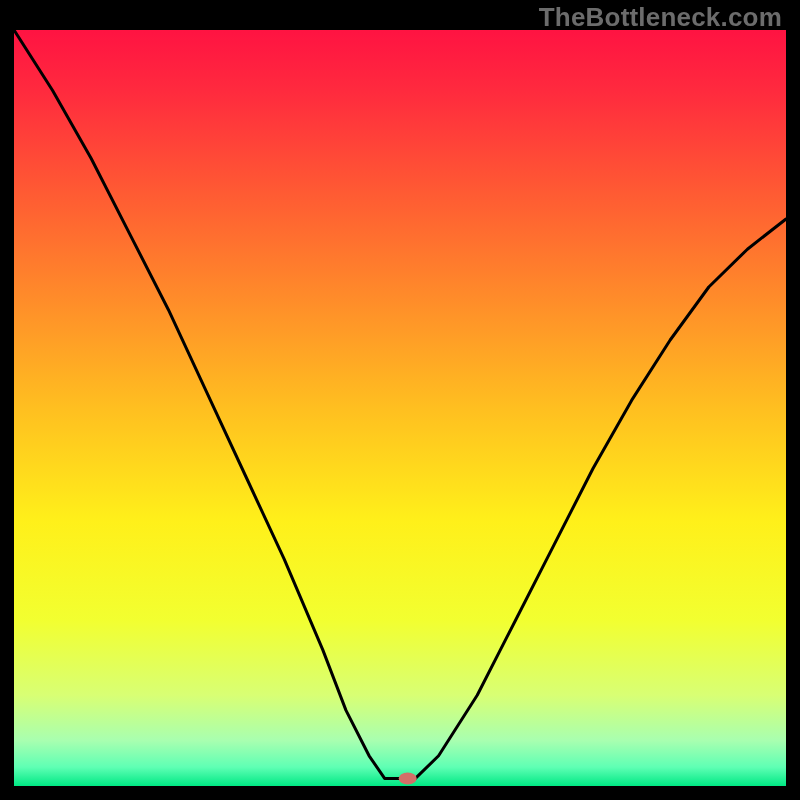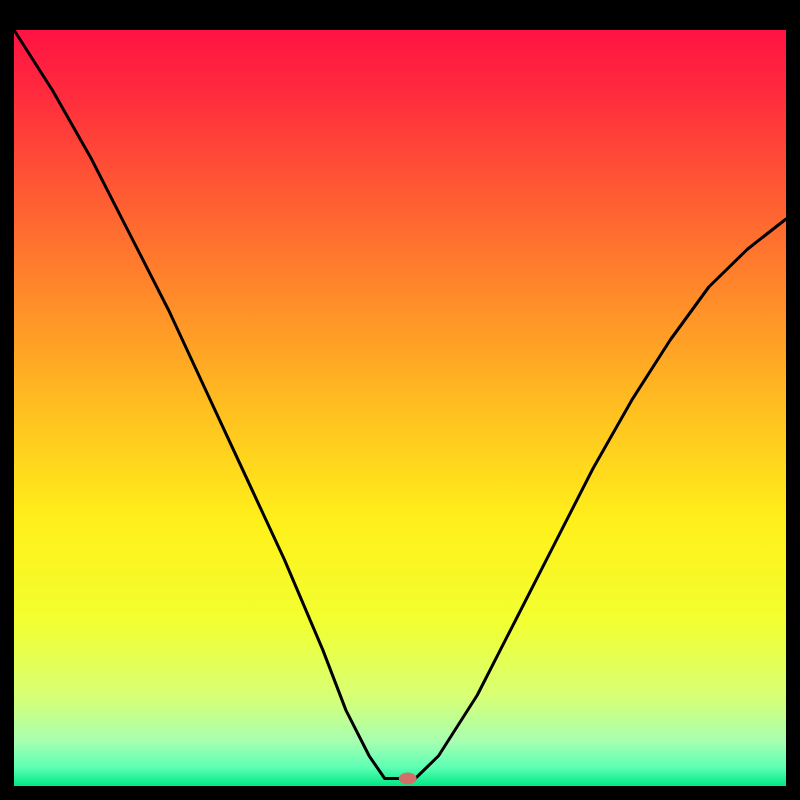--- a/index.html
+++ b/index.html
@@ -49,20 +49,21 @@
   }
   .marker {
     fill: #d36f68;
     stroke: none;
   }
 </style>
 </head>
 <body>
 
 <div class="frame">
+  <div class="watermark">TheBottleneck.com</div>
 
   <div class="plot-outer">
     <svg class="plot" viewBox="0 0 772 756" preserveAspectRatio="none">
       <defs>
         <linearGradient id="bg-grad" x1="0" y1="0" x2="0" y2="1">
             <stop offset="0%" stop-color="#ff1342"></stop>
             <stop offset="8%" stop-color="#ff2a3e"></stop>
             <stop offset="20%" stop-color="#ff5534"></stop>
             <stop offset="35%" stop-color="#ff8a2a"></stop>
             <stop offset="50%" stop-color="#ffbf20"></stop>

